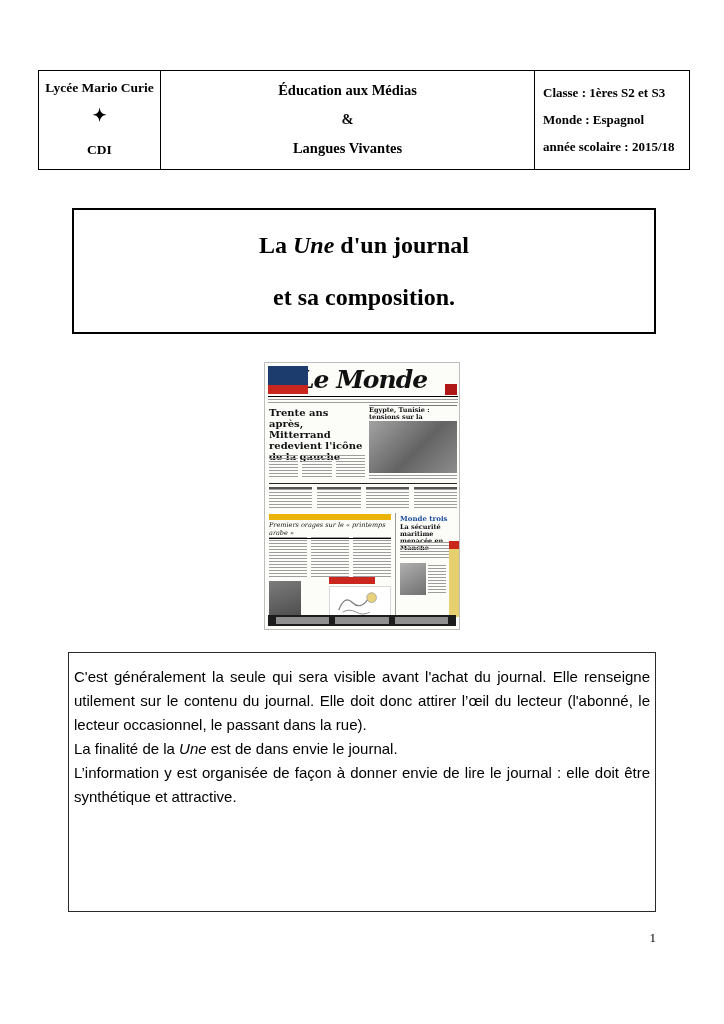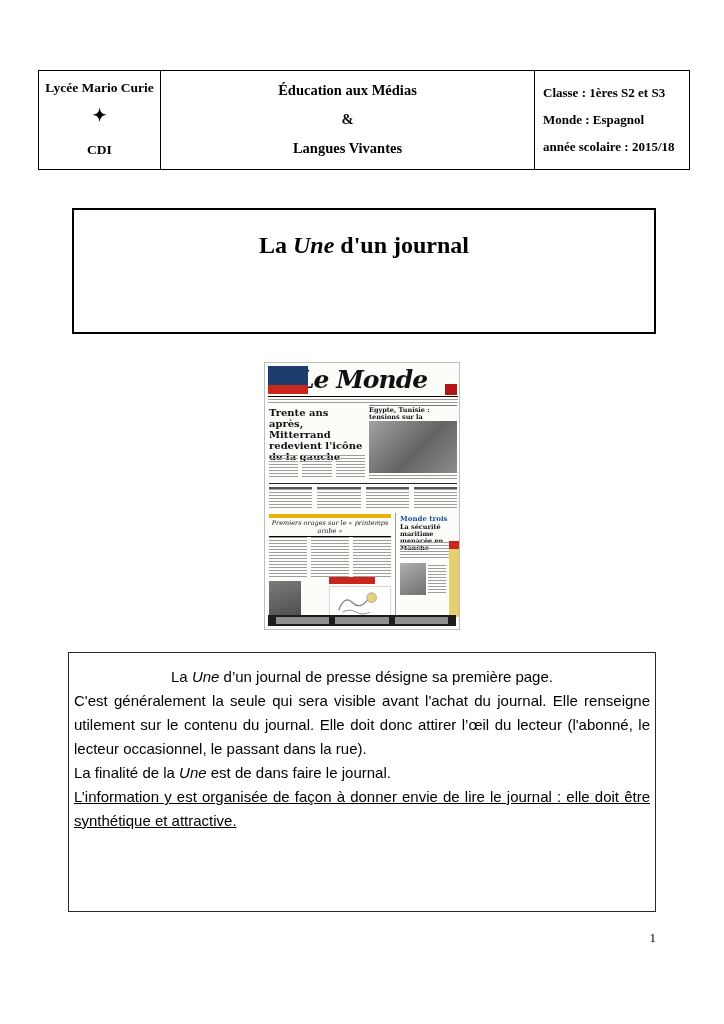--- a/index.html
+++ b/index.html
@@ -59,21 +59,21 @@
     font-size:6.5px; line-height:7px; font-weight:bold; border-top:1px solid #777; padding-top:1px; }
   .np-photo { position:absolute; left:104px; top:58px; width:88px; height:52px;
     background:linear-gradient(135deg,#a3a3a3,#636363 55%,#8d8d8d); }
   .np-photocap { position:absolute; left:104px; top:112px; width:88px; height:6px; }
   .np-strip { position:absolute; left:4px; top:120px; width:188px; height:26px;
     border-top:1px solid #222; padding-top:3px; display:flex; gap:5px; }
   .np-strip > div { flex:1; border-top:2px solid #555; }
   .np-vrule { position:absolute; left:130px; top:150px; height:103px; border-left:1px solid #9a9a9a; }
   .np-midhead { position:absolute; left:4px; top:151px; width:122px;
     font-style:italic; font-size:6.5px; line-height:8px;
-    border-top:4px solid #eab308; border-bottom:1px solid #000; padding:1px 0;text-align:center; }
+    border-top:6px solid #eab308; border-bottom:1px solid #000; padding:1px 0; }
   .np-maincols { position:absolute; left:4px; top:174px; width:122px; height:40px; }
   .np-pagetrois { position:absolute; left:135px; top:151px; width:56px;
     color:#1b4e9b; font-weight:bold; font-size:7px; }
   .np-secu { position:absolute; left:135px; top:161px; width:56px;
     font-weight:bold; font-size:6.5px; line-height:7px; }
   .np-sidebars { position:absolute; left:135px; top:179px; width:54px; height:17px; }
   .np-photoleft { position:absolute; left:4px; top:218px; width:32px; height:34px;
     background:linear-gradient(160deg,#7c7c7c,#4e4e4e); }
   .np-plantu { position:absolute; left:64px; top:214px; width:46px; height:7px; background:#c9271e; }
   .np-cartoon { position:absolute; left:64px; top:223px; width:62px; height:31px;
@@ -91,21 +91,21 @@
   .body-box {
     position:absolute; left:68px; top:652px; width:588px; height:260px;
     border:1px solid #2a2a2a; box-sizing:border-box;
     font-family:"Liberation Sans", sans-serif; font-size:15px; line-height:24px;
     padding:12px 5px 0 5px;
   }
   .intro-heading { text-align:center; }
   .body-box p { margin:0; }
   .p1 { margin-top:28px; text-align:justify; }
   .p2 { margin-top:22px; }
-  .p3 { margin-top:22px; text-align:justify;text-decoration:underline; }
+  .p3 { margin-top:22px; text-align:justify; }
 
   .page-number { position:absolute; right:68px; top:930px; font-size:13px; }
 </style>
 </head>
 <body>
 
 <div class="page">
 
   <div class="header">
     <div class="hcell cell-school">
@@ -120,20 +120,21 @@
     </div>
     <div class="hcell cell-class">
       <div>Classe : 1ères S2 et S3</div>
       <div><span>Monde : </span><span class="u">Espagnol</span></div>
       <div>année scolaire : 2015/18</div>
     </div>
   </div>
 
   <div class="title-box">
     <div class="title-line1"><span>La </span><span class="it">Une</span><span> d'un journal</span></div>
+    <div class="title-line2">et sa composition.</div>
   </div>
 
   <div class="np">
     <div class="np-masthead">Le Monde</div>
     <div class="np-badge"></div>
     <div class="np-datebox"></div>
     <div class="np-rule"></div>
     <div class="np-subline bars"></div>
 
     <div class="np-headline">
@@ -185,24 +186,23 @@
     <div class="np-ad"></div>
 
     <div class="np-bottom">
       <span></span>
       <span></span>
       <span></span>
     </div>
   </div>
 
   <div class="body-box">
-    <div class="intro-heading"><span class="u"><span>La </span><span class="it">Une</span><span> d’un journal de presse désigne sa première page. </span></span></div>
 
     <p class="p1"><span>C'est généralement la seule qui sera visible avant l'achat du journal. Elle renseigne utilement sur le contenu du journal. Elle doit donc </span><span class="u">attirer l’œil</span><span> du lecteur (l'abonné, le lecteur occasionnel, le passant dans la rue).</span></p>
 
-    <p class="p2"><span>La finalité de la </span><span class="it">Une</span><span> est de dans </span><span class="u">faire</span><span> le journal.</span></p>
+    <p class="p2"><span>La finalité de la </span><span class="it">Une</span><span> est de dans </span><span class="u">envie</span><span> le journal.</span></p>
 
     <p class="p3">L’information y est organisée de façon à donner envie de lire le journal : elle doit être synthétique et attractive.</p>
   </div>
 
   <div class="page-number">1</div>
 
 </div>
 
 </body></html>

